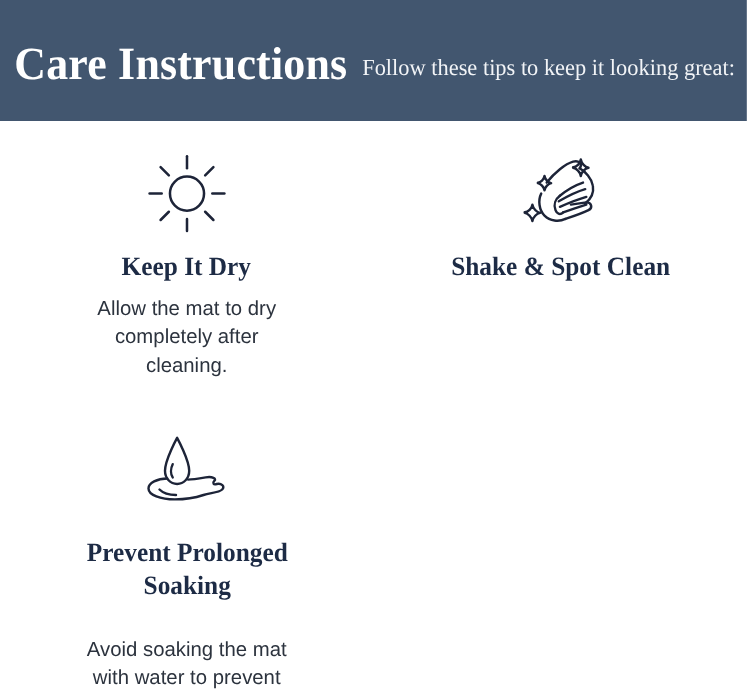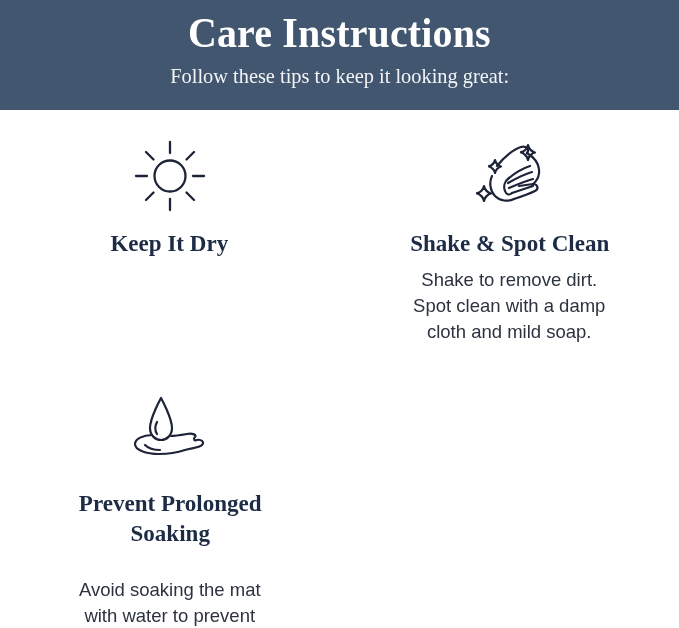--- a/index.html
+++ b/index.html
@@ -20,23 +20,23 @@
     background: #ffffff;
     box-sizing: border-box;
   }
 
   
   .header {
     width: 679px;
     height: 110px;
     background: #42566f;
     display: flex;
-    flex-direction: column;
+    flex-direction: row;
     align-items: center;
-    justify-content: flex-start;
+    justify-content: center;
     box-sizing: border-box;
     padding-top: 8px;
   }
   .header-title {
     font-family: "Liberation Serif", serif;
     font-weight: bold;
     font-size: 42px;
     line-height: 50px;
     color: #ffffff;
     letter-spacing: 0.2px;
@@ -134,20 +134,23 @@
           <line x1="36" y1="59" x2="36" y2="70"></line>
           <line x1="2" y1="36" x2="13" y2="36"></line>
           <line x1="59" y1="36" x2="70" y2="36"></line>
           <line x1="12" y1="12" x2="19.5" y2="19.5"></line>
           <line x1="52.5" y1="52.5" x2="60" y2="60"></line>
           <line x1="60" y1="12" x2="52.5" y2="19.5"></line>
           <line x1="19.5" y1="52.5" x2="12" y2="60"></line>
         </svg>
       </div>
       <h2 class="tip-heading">Keep It Dry</h2>
+      <p class="tip-body">Allow the mat to dry
+completely after
+cleaning.</p>
     </div>
 
     <div class="tip-card row1">
       <div class="tip-icon">
         <svg width="84" height="80" viewBox="0 0 84 80" fill="none" stroke="#1d2438" stroke-width="2.2" stroke-linecap="round" stroke-linejoin="round">
 
           <path d="M30 30 C37 21, 47 13, 54 11 C59 9.5, 63 13, 60 17"></path>
           <path d="M60 17 C65 20, 71 26, 72 33 C73 39, 70 45, 65 49"></path>
           <path d="M25 40 C22 46, 23 55, 28 60 C33 65, 41 66, 47 63"></path>
 
@@ -161,23 +164,20 @@
           <path d="M42 42 C38 45, 36 50, 38 55 C39 58, 42 60, 45 57"></path>
 
           <path d="M22 30 C24.5 30, 27.5 27, 28 24 C28.5 27, 31.5 30, 34 30.5 C31.5 31, 28.5 34, 28 37 C27.5 34, 24.5 31, 22 30.5 Z"></path>
 
           <path d="M10 57 C13 57, 16.5 53.5, 17 50 C17.5 53.5, 21 57, 24 57.5 C21 58, 17.5 61.5, 17 65 C16.5 61.5, 13 58, 10 57.5 Z"></path>
 
           <path d="M54 16 C57 16, 60.5 12.5, 61 9 C61.5 12.5, 65 16, 68 16.5 C65 17, 61.5 20.5, 61 24 C60.5 20.5, 57 17, 54 16.5 Z"></path>
         </svg>
       </div>
       <h2 class="tip-heading">Shake &amp; Spot Clean</h2>
-      <p class="tip-body">Shake to remove dirt.
-Spot clean with a damp
-cloth and mild soap.</p>
     </div>
 
     <div class="tip-card row2">
       <div class="tip-icon small">
         <svg width="86" height="70" viewBox="0 0 86 70" fill="none" stroke="#1d2438" stroke-width="2.2" stroke-linecap="round" stroke-linejoin="round">
 
           <path d="M34 8 C34 8, 23 28, 23 38 C23 45, 28 50, 34 50 C40 50, 45 45, 45 38 C45 28, 34 8, 34 8 Z"></path>
 
           <path d="M30 32 C28 36, 28 41, 30 44"></path>
 

